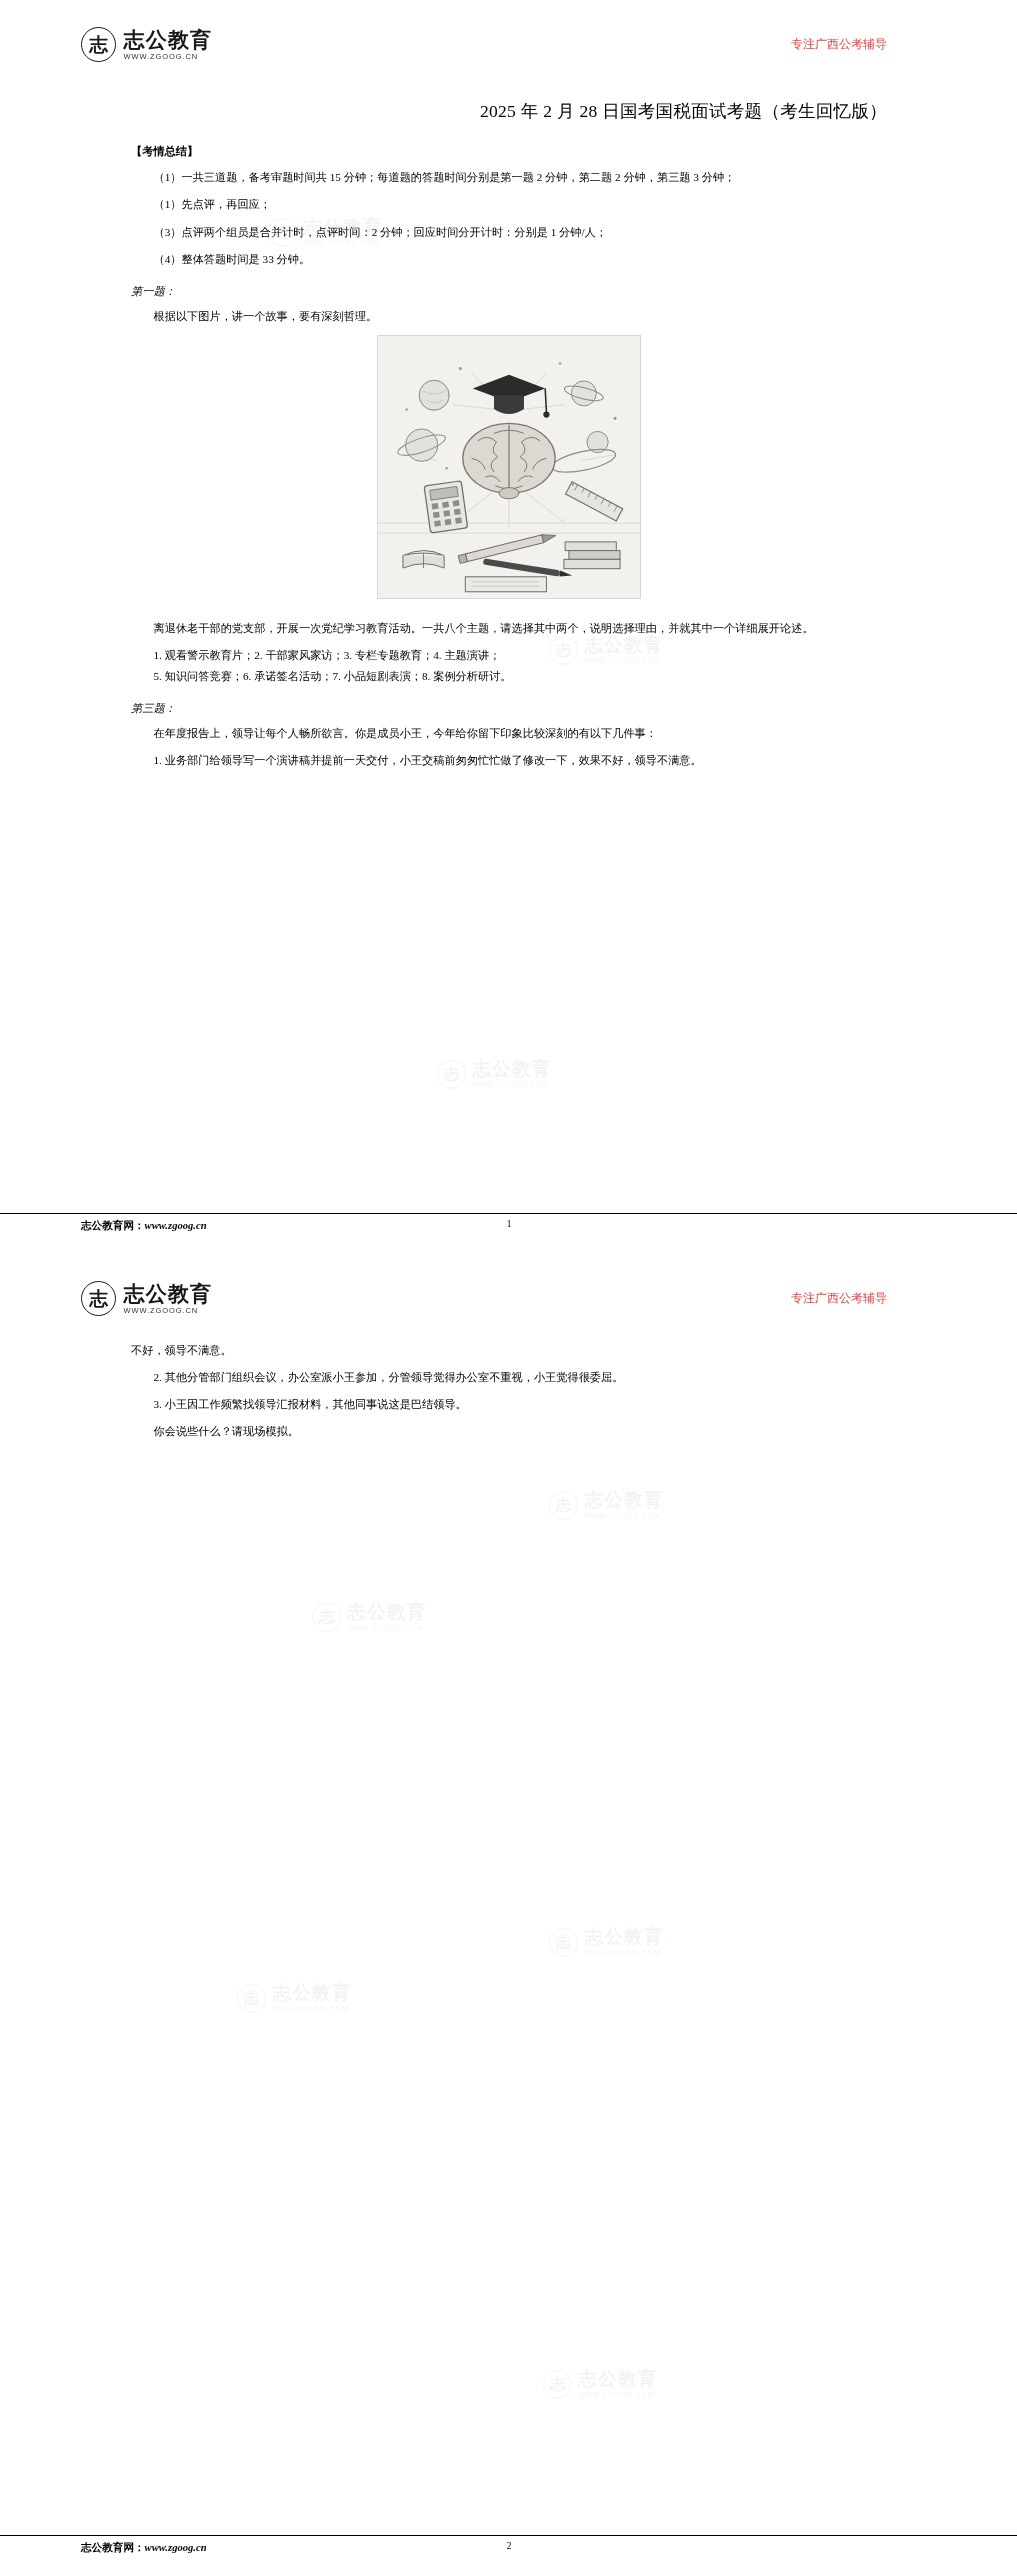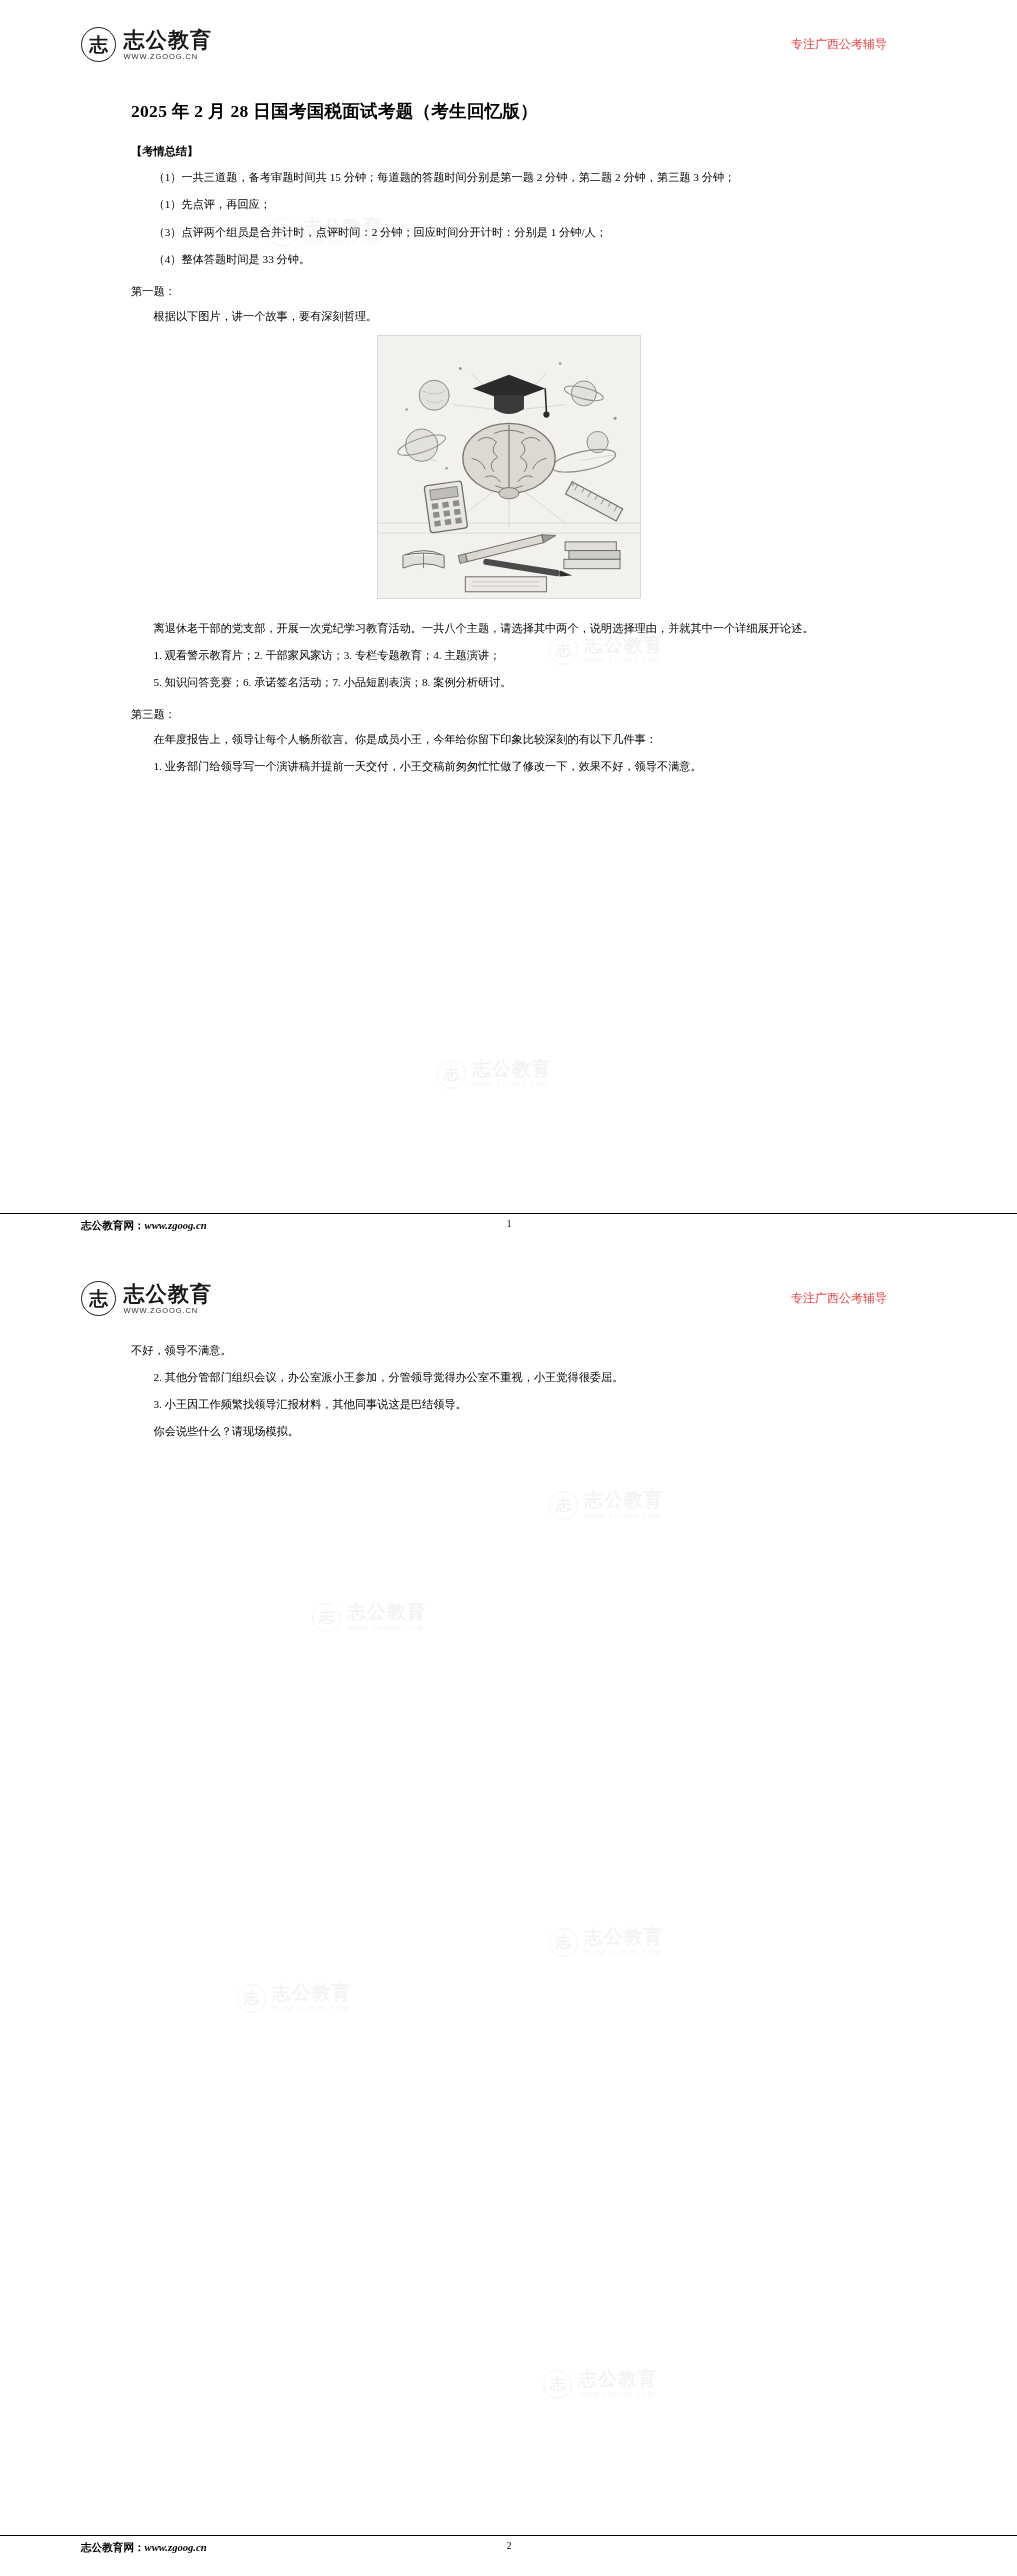--- a/index.html
+++ b/index.html
@@ -83,23 +83,23 @@
     color: #ef4444;
     white-space: nowrap;
   }
   .header-rule {
     margin: 6.2px 81px 0 81px;
     border-bottom: 0.6px solid #ffffff;
   }
 
   
   .doc-title {
-    text-align: left;
+    text-align: right;
     font-size: 17.5px;
-    font-weight: bold;
+    font-weight: normal;
     margin: 29px 0 21px 0;
     letter-spacing: 0.3px;
   }
 
   
   .section-label {
     font-size: 11.2px;
     font-weight: bold;
     margin: 0 0 8.7px 0;
     font-family: Liberation Serif, serif;
@@ -108,22 +108,23 @@
     font-size: 11.2px;
     line-height: 21px;
     margin: 0 0 6.2px 0;
     text-align: justify;
   }
   p.indent { text-indent: 22.5px; }
   p.q-head {
     font-size: 11.2px;
     line-height: 21px;
     margin: 11.2px 0 3.7px 0;
-  }
-  p.tight { margin-bottom: 6px; }
+    font-style: italic;
+  }
+  p.tight { margin-bottom: 0; }
 
   
   .figure-wrap {
     display: flex;
     justify-content: center;
     margin: 8.7px 0 18.7px 0;
   }
   .figure {
     width: 262px;
     height: 262px;

